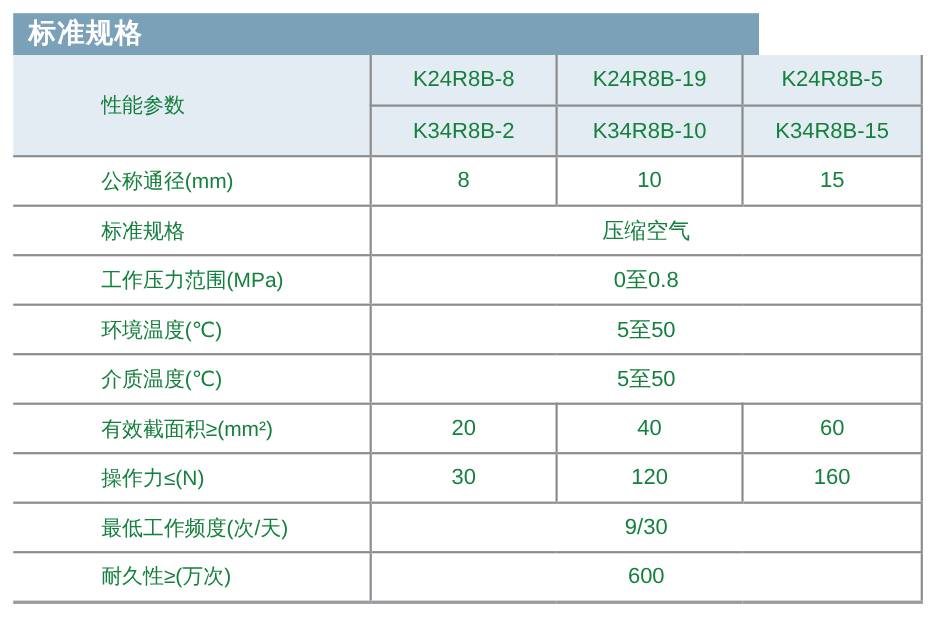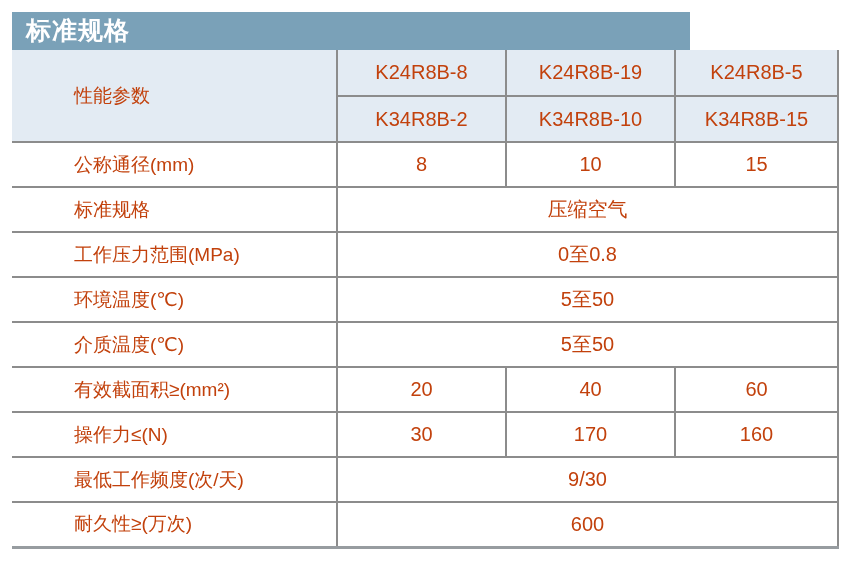--- a/index.html
+++ b/index.html
@@ -40,33 +40,33 @@
     border-right: 2px solid #8c8c8c;
   }
   table.spec col.c0 { width: 325px; }
   table.spec col.c1 { width: 169px; }
   table.spec col.c2 { width: 169px; }
   table.spec col.c3 { width: 163px; }
   table.spec td {
     box-sizing: border-box;
     height: 45px;
     border-bottom: 2px solid #8c8c8c;
-    color: #c2410c;
+    color: #15803d;
     font-size: 20px;
     text-align: center;
     vertical-align: middle;
     padding: 0;
   }
   table.spec tr.hdr td {
     background: #e3ebf3;
     height: 46px;
   }
   table.spec td.label {
     text-align: left;
-    padding-left: 62px;
+    padding-left: 80px;
     font-size: 19px;
   }
   table.spec td.vl {
     border-left: 2px solid #8c8c8c;
   }
   table.spec tr.lastrow td {
     border-bottom: 3px solid #979ca0;
     margin-top: 20px;
   }
 </style>
@@ -130,21 +130,21 @@
         <tr>
           <td class="label">有效截面积≥(mm²)</td>
           <td class="vl">20</td>
           <td class="vl">40</td>
           <td class="vl">60</td>
         </tr>
 
         <tr>
           <td class="label">操作力≤(N)</td>
           <td class="vl">30</td>
-          <td class="vl">170</td>
+          <td class="vl">120</td>
           <td class="vl">160</td>
         </tr>
 
         <tr>
           <td class="label">最低工作频度(次/天)</td>
           <td class="vl" colspan="3">9/30</td>
         </tr>
 
         <tr class="lastrow">
           <td class="label">耐久性≥(万次)</td>

